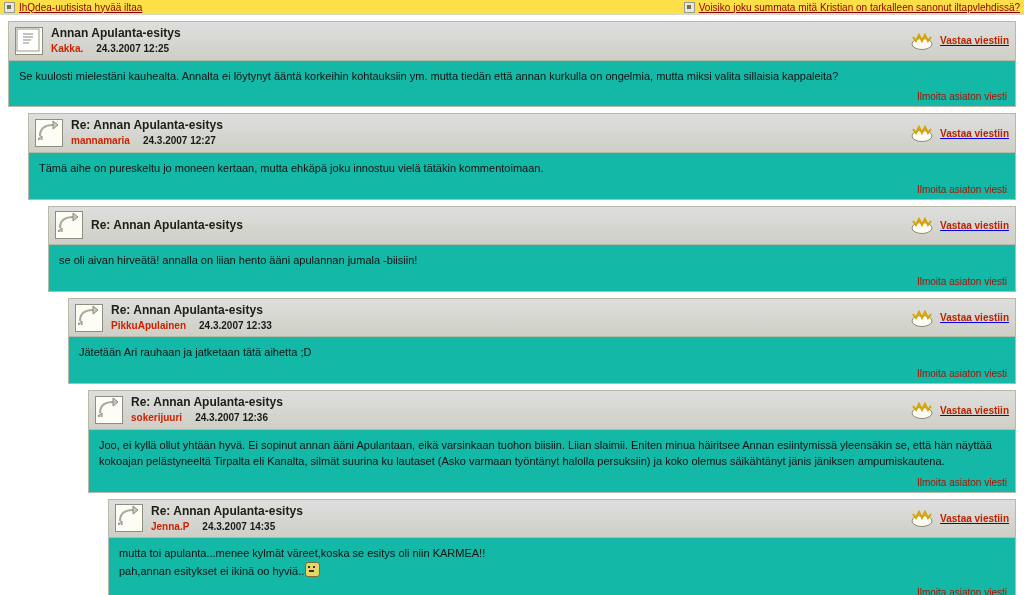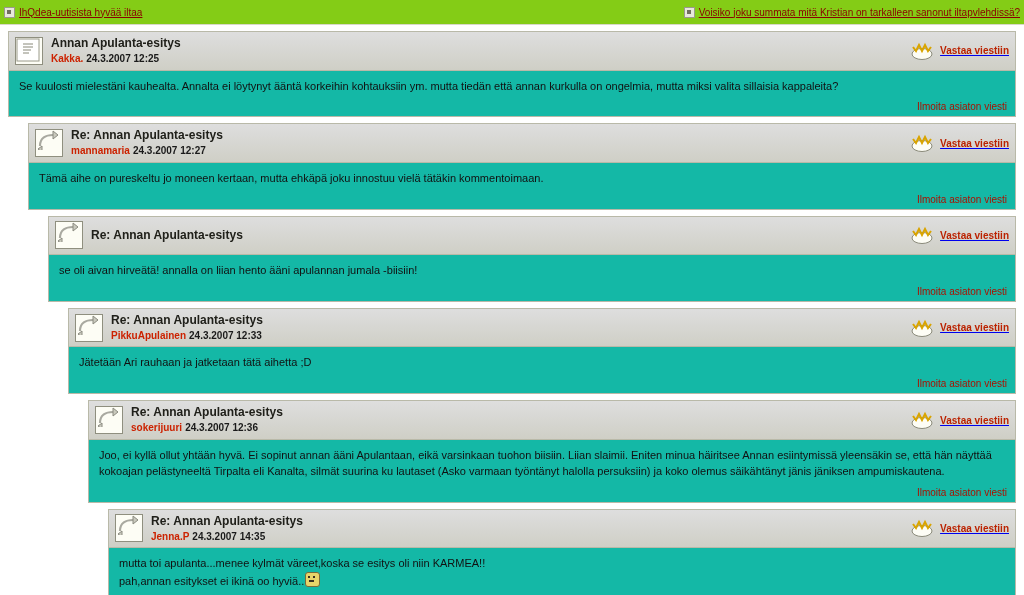--- a/index.html
+++ b/index.html
@@ -11,22 +11,22 @@
     width: 1024px;
     height: 595px;
     font-family: "Liberation Sans", sans-serif;
     font-size: 11px;
     color: #000000;
     overflow: hidden;
   }
 
   
   .topbar {
-    height: 25px;
-    background: #84cc16;
+    height: 15px;
+    background: #fde047;
     border-bottom: 1px solid #d8d8c8;
     display: flex;
     align-items: center;
     justify-content: space-between;
     padding: 0 4px;
     box-sizing: border-box;
   }
   .topbar-left, .topbar-right {
     display: flex;
     align-items: center;
@@ -100,21 +100,21 @@
     color: #333;
     margin-top: 2px;
   }
   .post-author {
     color: #cc2200;
     font-weight: bold;
   }
   .post-date {
     color: #1a1a1a;
     font-weight: bold;
-    margin-left: 3px;
+    margin-left: 13px;
   }
   .reply {
     display: flex;
     align-items: center;
     gap: 5px;
     flex: 0 0 auto;
     white-space: nowrap;
   }
   .reply-label {
     color: #bb2200;

